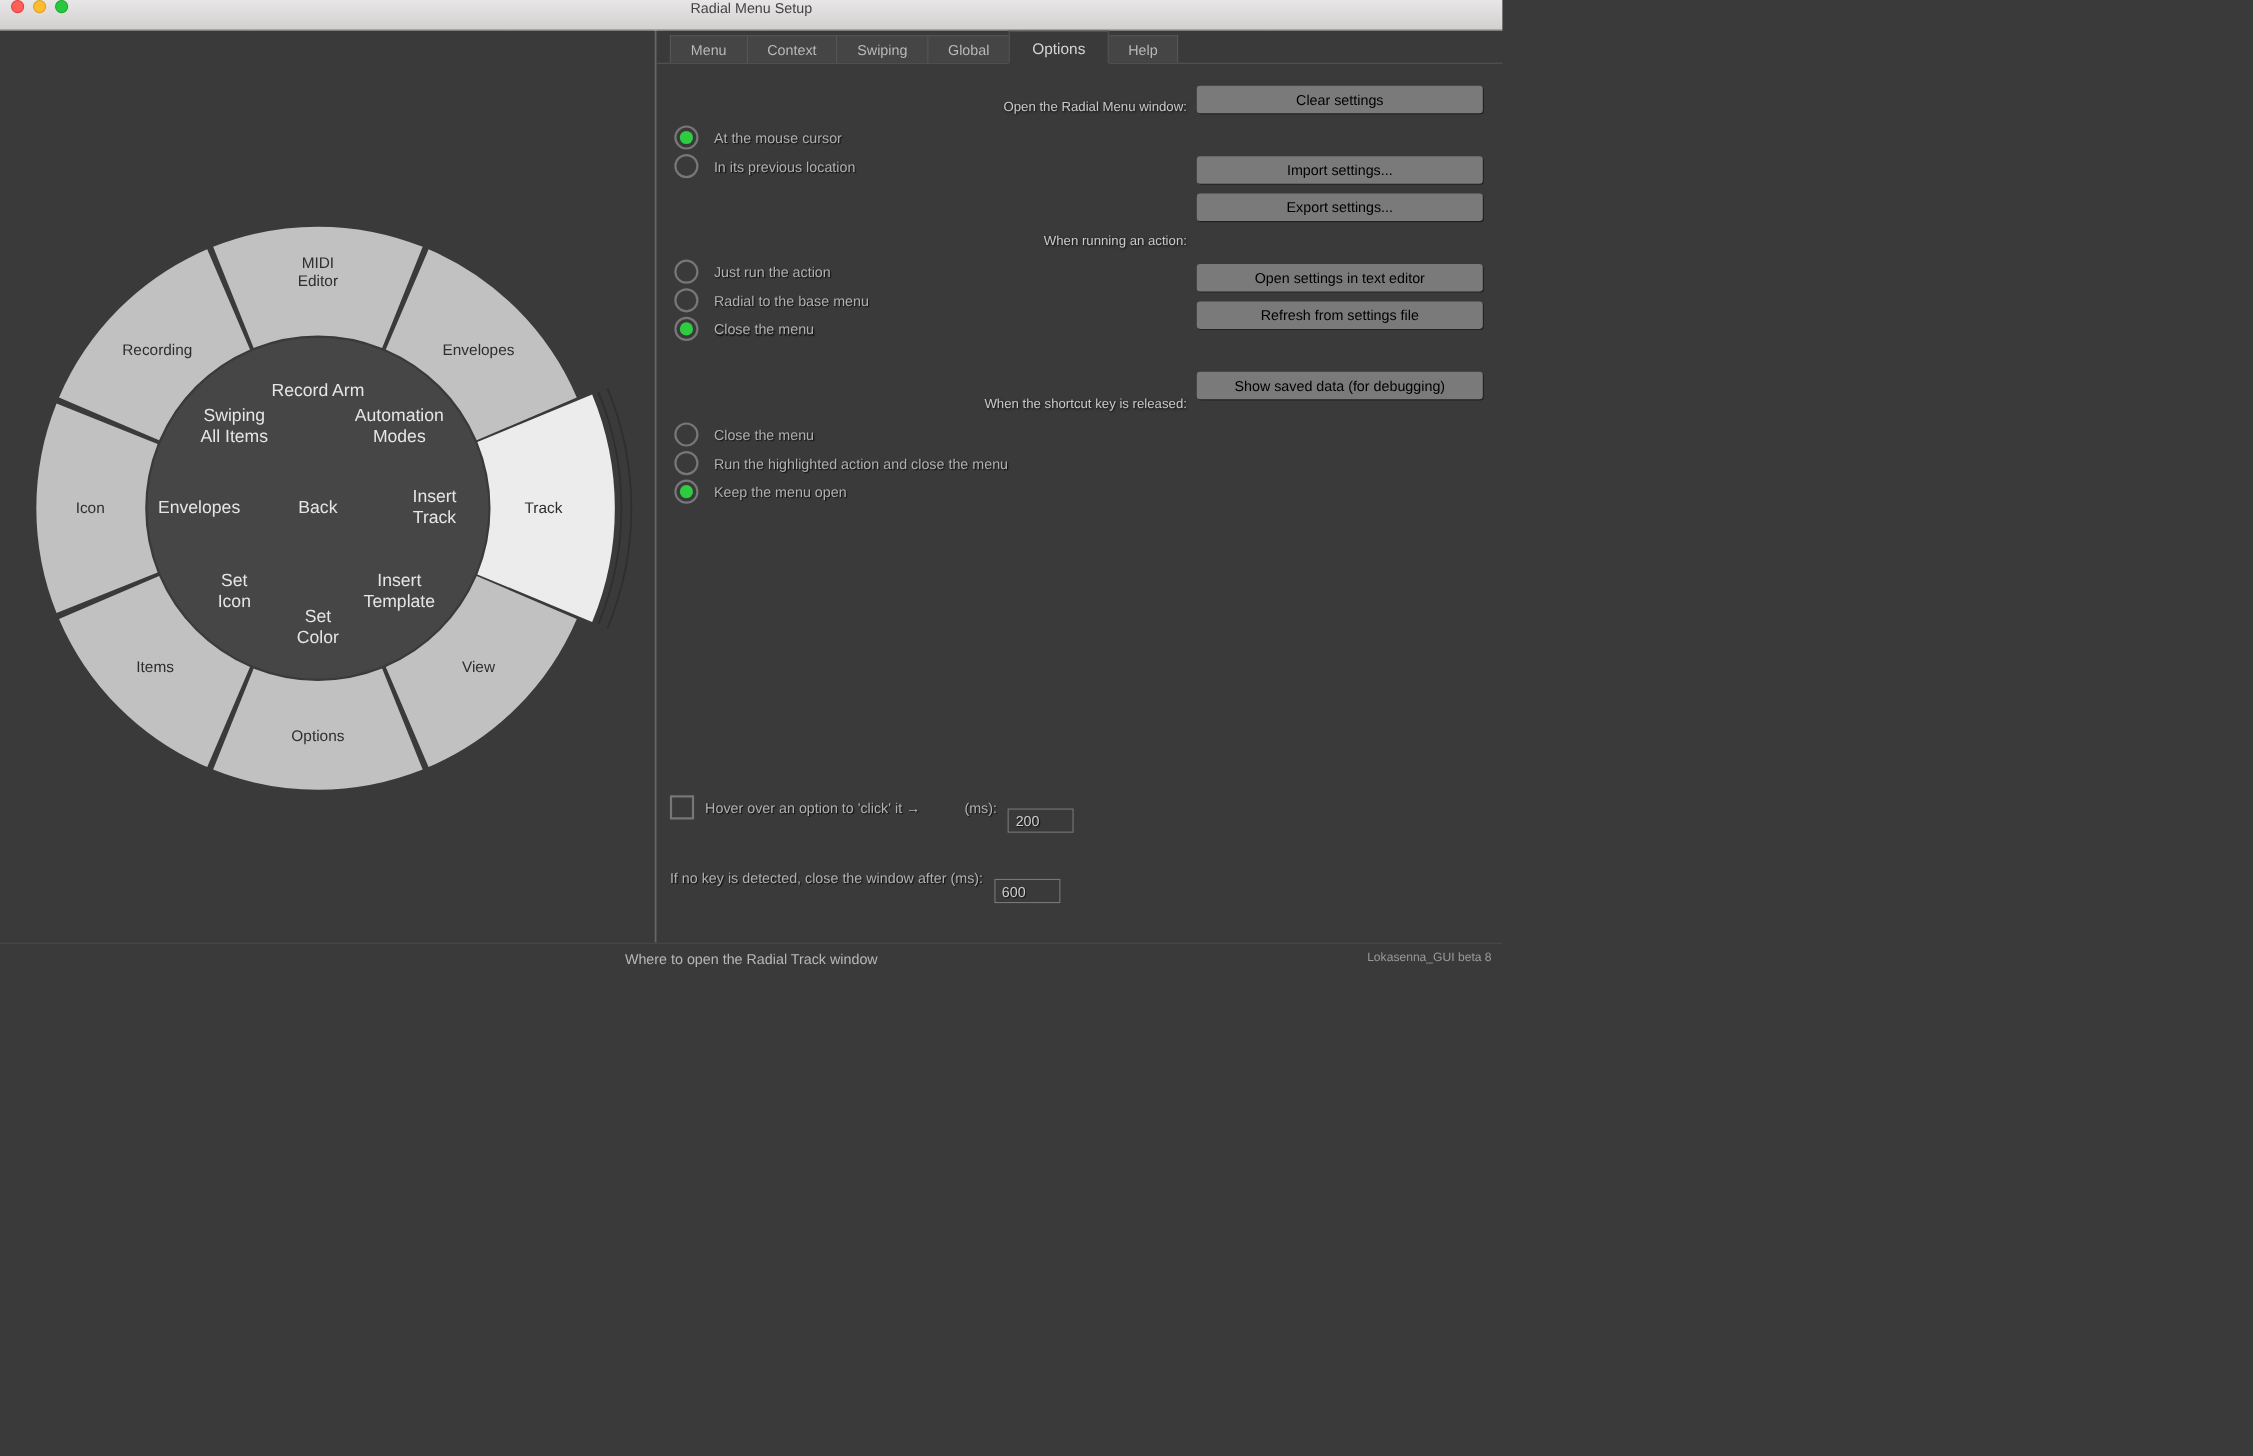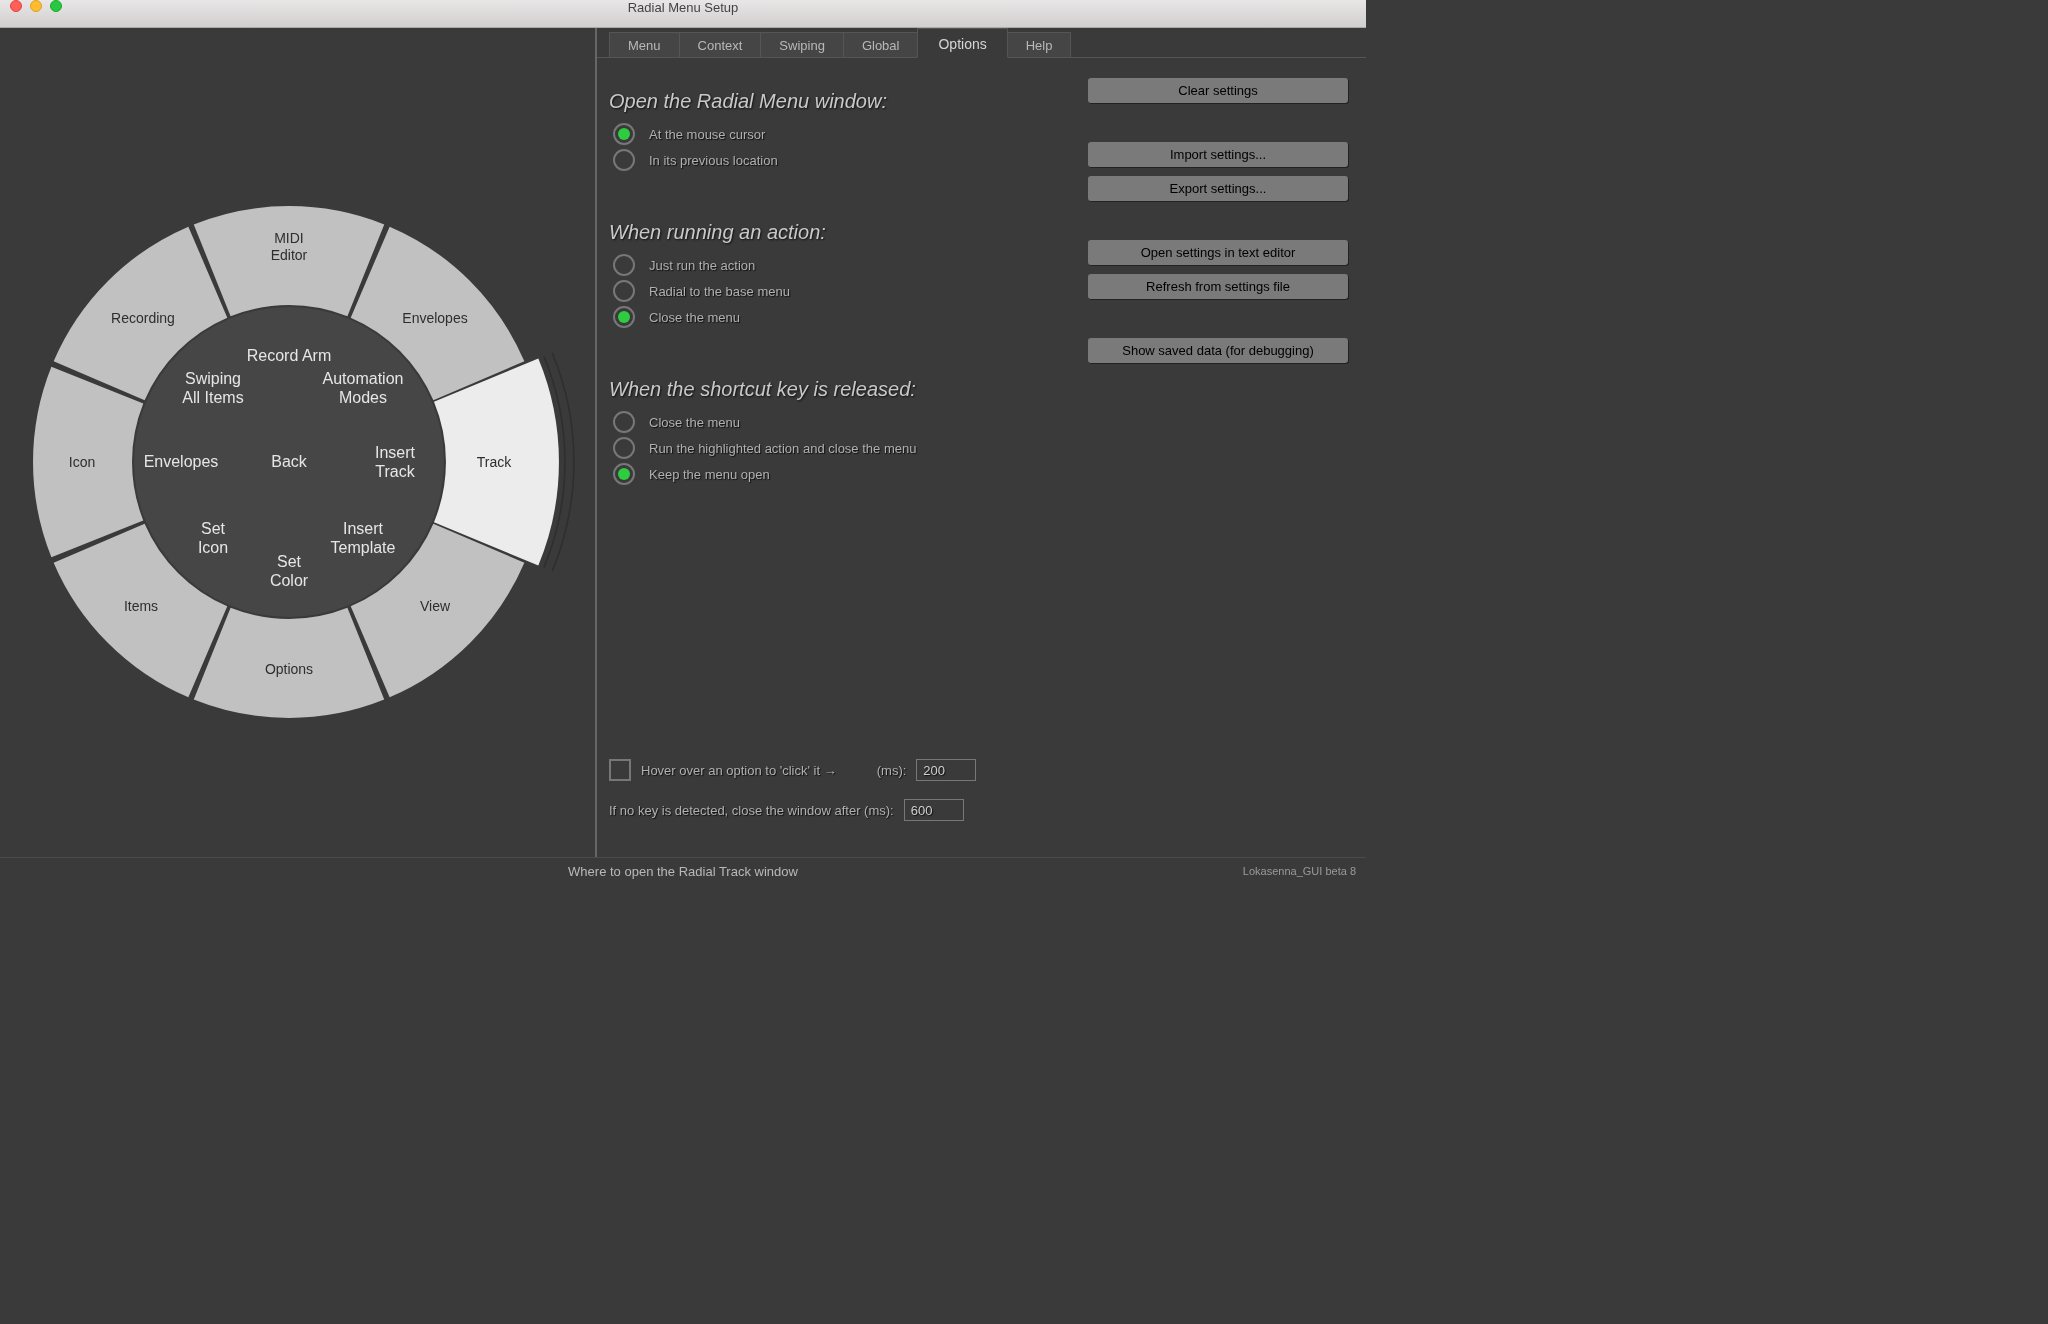--- a/index.html
+++ b/index.html
@@ -74,24 +74,23 @@
     font-size: 14px;
     padding: 7px 20px 5px;
     z-index: 2;
     border-bottom: 1px solid #3a3a3a;
     margin-bottom: -1px;
   }
 
   
   .options-col { position: absolute; left: 12px; top: 44px; width: 470px; }
   .section-heading {
-    font-size: 20px; color: #c9c9c9; text-align: left;
+    font-size: 12px; color: #c9c9c9; text-align: right;
     text-shadow: 1px 1px 2px #111;
     margin: 18px 0 10px;
-    font-style: italic;
   }
   .radio-row { display: flex; align-items: center; gap: 14px; margin: 4px 0 4px 4px; }
   .radio-outer {
     width: 22px; height: 22px; border-radius: 50%;
     border: 2px solid #777; display: flex; align-items: center; justify-content: center;
     cursor: pointer; flex-shrink: 0;
   }
   .radio-inner {
     width: 12px; height: 12px; border-radius: 50%;
     background: #2ecc40;
@@ -110,21 +109,21 @@
   .btn-gap { height: 30px; }
 
   
   .bottom-inputs { position: absolute; left: 12px; bottom: 18px; width: 460px; }
   .input-row { display: flex; align-items: center; gap: 10px; margin: 18px 0; font-size: 13px; color: #b0b0b0; text-shadow: 1px 1px 1px #111; }
   .checkbox {
     width: 22px; height: 22px; border: 2px solid #777; cursor: pointer; flex-shrink: 0;
   }
   .numfield {
     width: 60px; height: 22px; background: #3a3a3a; border: 1.5px solid #777;
-    color: #cfcfcf; font-size: 13px; padding: 0 6px; line-height: 22px;
+    color: #cfcfcf; font-size: 13px; padding: 0 6px; line-height: 22px; margin-top: 24px;
   }
 
   
   .radial-stage { position: absolute; left: 0; top: 0; width: 100%; height: 100%; }
   .radial-label {
     position: absolute; color: #2e2e2e; font-size: 14px;
     text-align: center; line-height: 1.2; transform: translate(-50%, -50%);
     pointer-events: none;
   }
   .inner-label {

